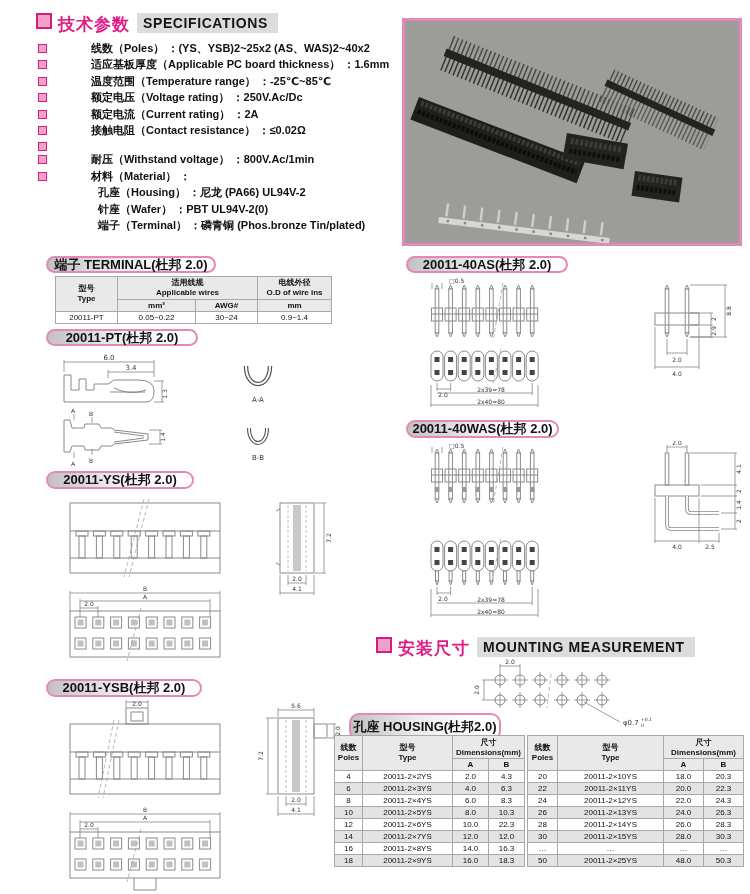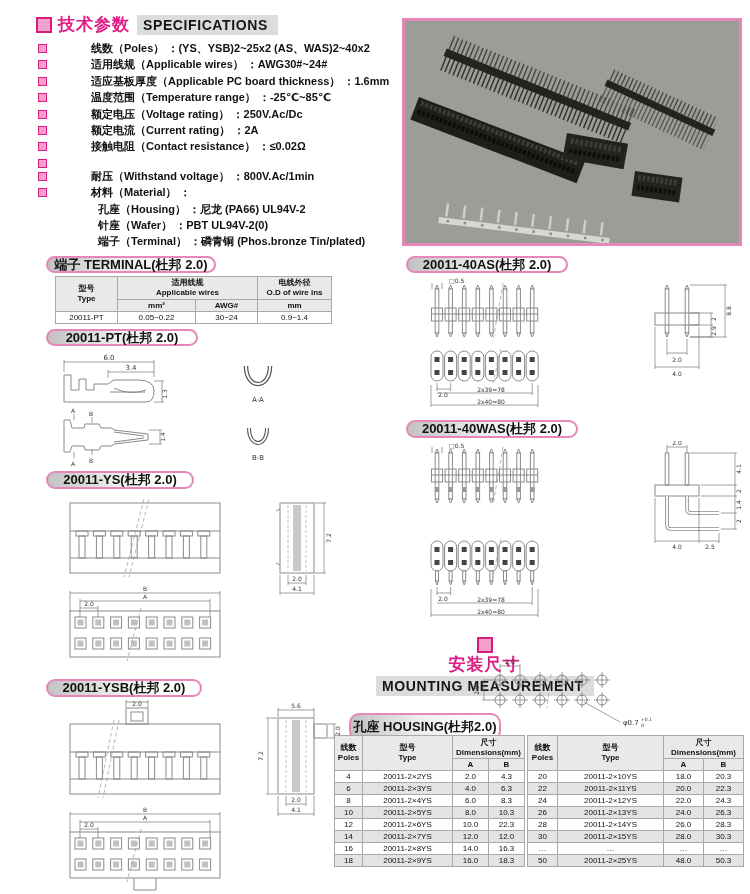--- a/index.html
+++ b/index.html
@@ -1,20 +1,20 @@
 <!DOCTYPE html>
 <html><head>
 <meta charset="utf-8">
 <style>
   html,body{margin:0;padding:0;background:#888;}
   #page{position:relative;width:750px;height:894px;background:#ffffff;overflow:hidden;
         font-family:"Liberation Sans","DejaVu Sans",sans-serif;color:#111;}
   .abs{position:absolute;}
   
-  .sec-header{display:flex;align-items:center;}
+  .sec-header{display:flex;align-items:flex-start;}
   .sq-icon{width:12px;height:12px;border:2px solid #d81b7f;background:#f2a0cc;flex:none;}
   .cn-title{color:#e01c84;font-weight:bold;font-size:17px;margin:0 7px 0 6px;white-space:nowrap;letter-spacing:1px;}
   .en-bar{background:#dcdcdc;color:#161616;font-weight:bold;font-size:14px;padding:2px 10px 2px 6px;letter-spacing:0.6px;white-space:nowrap;}
   
   .spec-list{line-height:16.4px;font-size:11px;font-weight:bold;white-space:nowrap;}
   .spec-item{display:flex;gap:36px;}
   .bullet{width:7px;height:7px;border:1px solid #d81b7f;background:#f2a0cc;margin:4px 8px 0 0;flex:none;}
   .spec-sub{padding-left:60px;}
   
   .pill{display:flex;align-items:center;justify-content:center;border:2px solid #e489b7;border-radius:10px;
@@ -53,24 +53,20 @@
     <span class="en-bar">SPECIFICATIONS</span>
   </div>
 
   <div class="abs spec-list" style="left:38px;top:40px;width:360px;">
     <div class="spec-item">
         <span class="bullet"></span>
         <span>线数（Poles） ：(YS、YSB)2~25x2 (AS、WAS)2~40x2</span>
       </div>
     <div class="spec-item">
         <span class="bullet"></span>
-        <span>适用线规（Applicable wires） ：AWG30#~24#</span>
-      </div>
-    <div class="spec-item">
-        <span class="bullet"></span>
         <span>适应基板厚度（Applicable PC board thickness） ：1.6mm</span>
       </div>
     <div class="spec-item">
         <span class="bullet"></span>
         <span>温度范围（Temperature range） ：-25℃~85℃</span>
       </div>
     <div class="spec-item">
         <span class="bullet"></span>
         <span>额定电压（Voltage rating） ：250V.Ac/Dc</span>
       </div>
@@ -480,21 +476,21 @@
         <line class="dim" x1="285" y1="8" x2="322" y2="8"></line>
       <line class="dim" x1="306" y1="36" x2="306" y2="60"></line>
       <text class="dts" x="311" y="42" transform="rotate(-90 311 42)" text-anchor="middle">2</text>
       <text class="dts" x="311" y="54" transform="rotate(-90 311 54)" text-anchor="middle">2.9</text>
       <line class="dim" x1="320" y1="8" x2="320" y2="60"></line>
         <line class="dim" x1="285" y1="60" x2="322" y2="60"></line>
       <text class="dts" x="326" y="34" transform="rotate(-90 326 34)" text-anchor="middle">8.8</text>
     </svg>
   </div>
 
-  <div class="abs pill" style="left:406px;top:420px;width:172px;height:18px;">20011-40WAS(杜邦 2.0)</div>
+  <div class="abs pill" style="left:406px;top:420px;width:153px;height:18px;">20011-40WAS(杜邦 2.0)</div>
 
   <div class="drw" style="left:405px;top:441px;">
     <svg width="340" height="182" viewBox="0 0 340 182">
       <defs>
         <g id="ws-pin">
             <polygon class="oline" points="-1.8,12 1.8,12 0,8"></polygon>
             <rect class="oline" x="-1.8" y="12" width="3.6" height="46"></rect>
             <polygon class="oline" points="-1.8,58 1.8,58 0,62"></polygon>
             <rect x="-2.2" y="46" width="4.4" height="5" fill="#999"></rect>
           </g>
@@ -576,21 +572,21 @@
       <line class="dim" x1="32" y1="162" x2="127.2" y2="162"></line>
         <line class="dim" x1="127.2" y1="146" x2="127.2" y2="164"></line>
       <text class="dts" x="86" y="161" text-anchor="middle">2x39=78</text>
       <line class="dim" x1="26" y1="174" x2="133" y2="174"></line>
         <line class="dim" x1="26" y1="148" x2="26" y2="176"></line>
         <line class="dim" x1="133" y1="148" x2="133" y2="176"></line>
       <text class="dts" x="86" y="173" text-anchor="middle">2x40=80</text>
     </svg>
   </div>
 
-  <div class="abs sec-header" style="left:376px;top:637px;flex-direction:column;">
+  <div class="abs sec-header" style="left:376px;top:637px;">
     <span class="sq-icon"></span>
     <span class="cn-title">安装尺寸</span>
     <span class="en-bar">MOUNTING MEASUREMENT</span>
   </div>
 
   <div class="drw" style="left:458px;top:658px;">
     <svg width="285" height="72" viewBox="0 0 285 72">
       <defs>
         <g id="mt-hole">
             <circle class="oline2" r="5"></circle>

